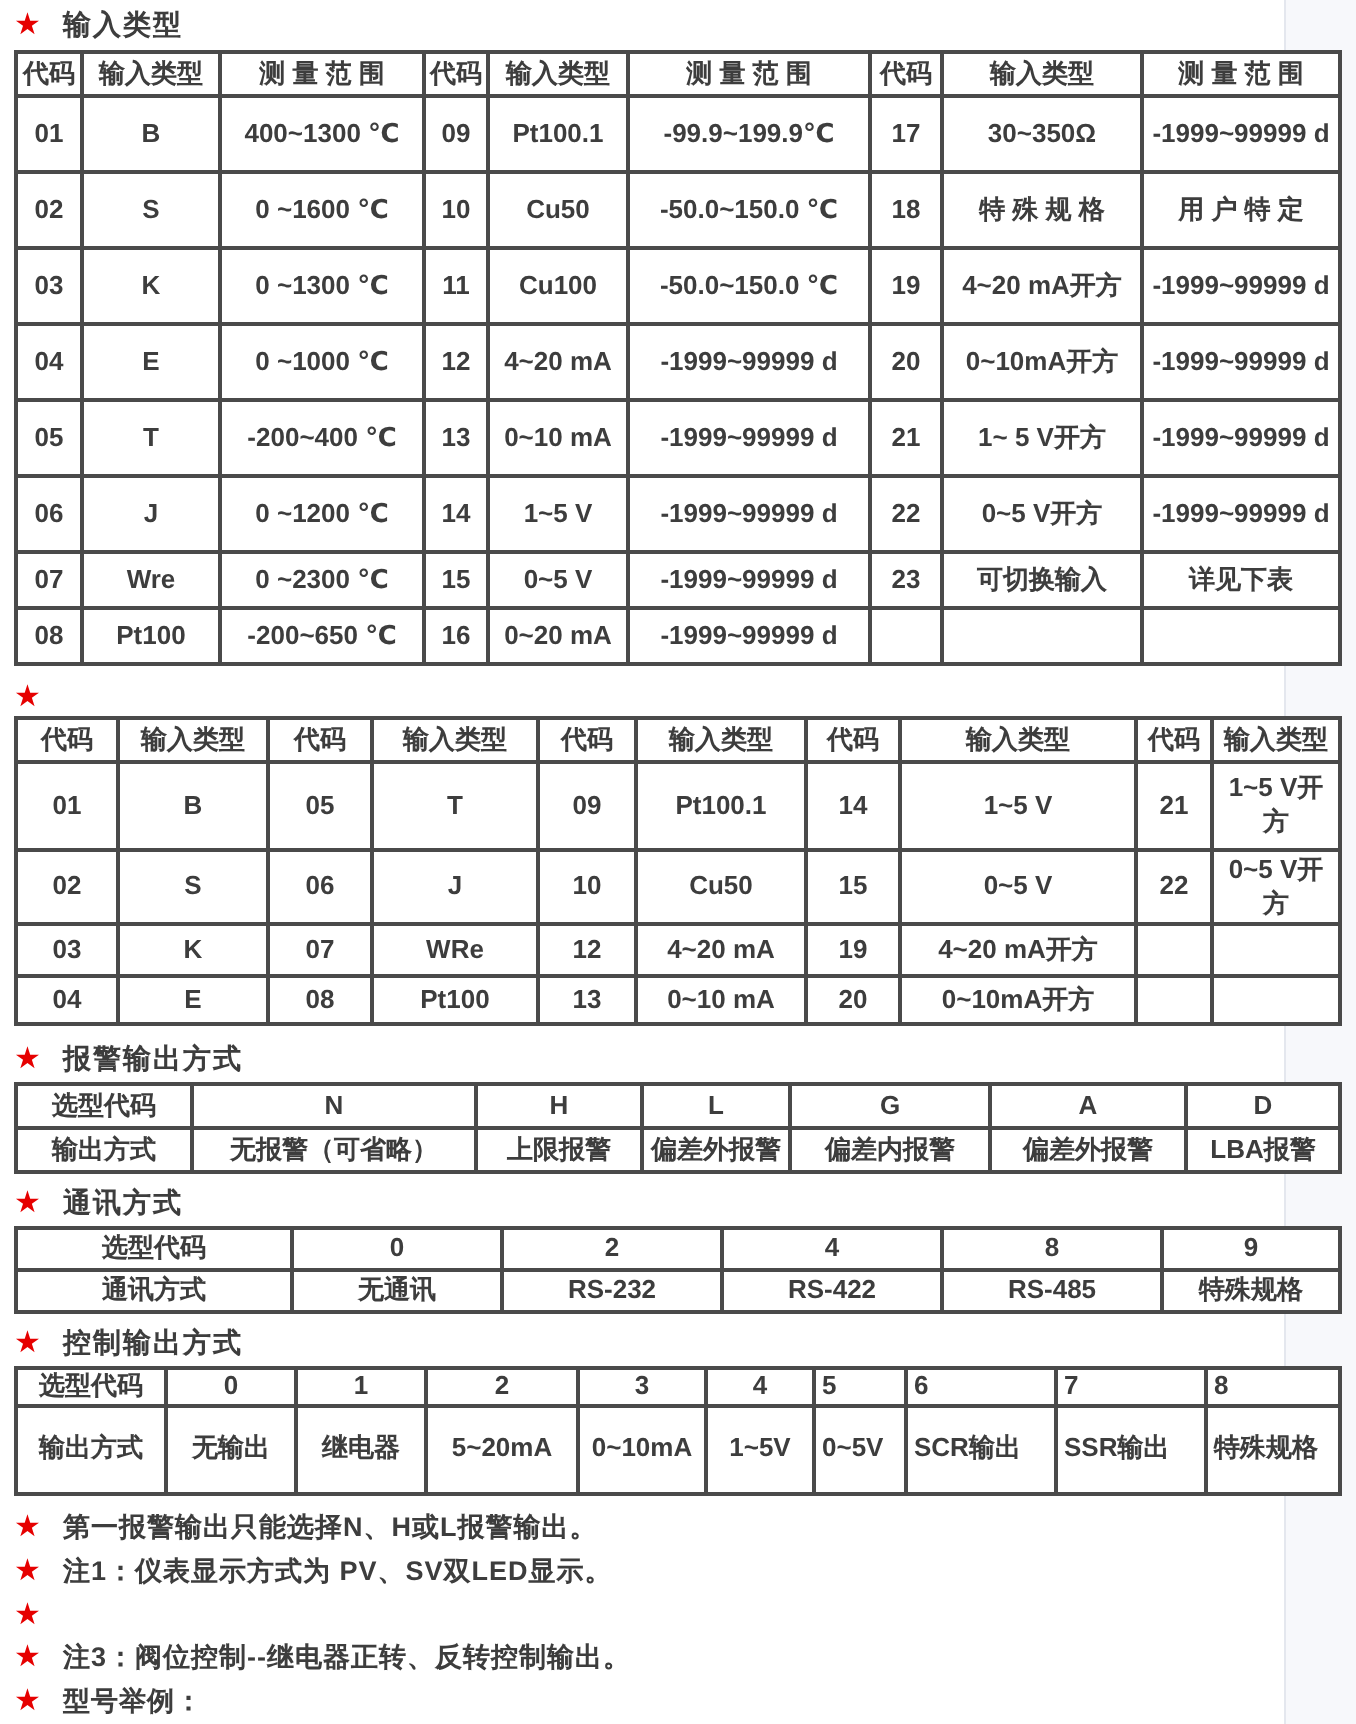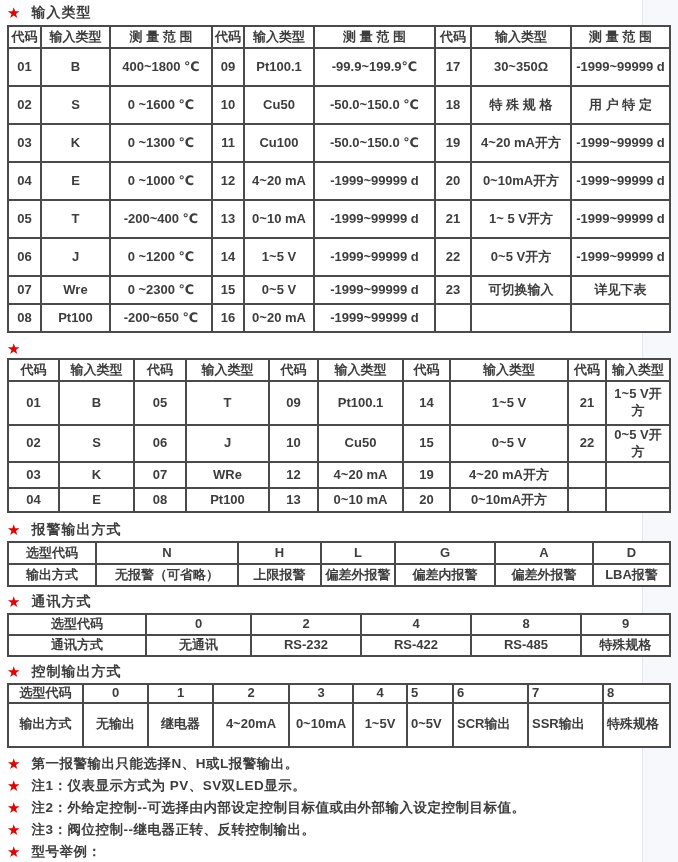--- a/index.html
+++ b/index.html
@@ -93,21 +93,21 @@
           <th>代码</th>
           <th>输入类型</th>
           <th>测 量 范 围</th>
           <th>代码</th>
           <th>输入类型</th>
           <th>测 量 范 围</th>
         </tr>
         <tr>
           <td>01</td>
           <td>B</td>
-          <td>400~1800 ℃</td>
+          <td>400~1300 ℃</td>
           <td>09</td>
           <td>Pt100.1</td>
           <td>-99.9~199.9℃</td>
           <td>17</td>
           <td>30~350Ω</td>
           <td>-1999~99999 d</td>
         </tr>
         <tr>
           <td>02</td>
           <td>S</td>
@@ -376,21 +376,21 @@
           <td>4</td>
           <td>5</td>
           <td>6</td>
           <td>7</td>
           <td>8</td>
         </tr>
         <tr>
           <td>输出方式</td>
           <td>无输出</td>
           <td>继电器</td>
-          <td>4~20mA</td>
+          <td>5~20mA</td>
           <td>0~10mA</td>
           <td>1~5V</td>
           <td>0~5V</td>
           <td>SCR输出</td>
           <td>SSR输出</td>
           <td>特殊规格</td>
         </tr>
       </tbody>
   </table>
 
@@ -398,21 +398,20 @@
     <div class="note-line">
       <span class="star">★</span>
       <span>第一报警输出只能选择N、H或L报警输出。</span>
     </div>
     <div class="note-line">
       <span class="star">★</span>
       <span>注1：仪表显示方式为 PV、SV双LED显示。</span>
     </div>
     <div class="note-line">
       <span class="star">★</span>
-      <span>注2：外给定控制--可选择由内部设定控制目标值或由外部输入设定控制目标值。</span>
     </div>
     <div class="note-line">
       <span class="star">★</span>
       <span>注3：阀位控制--继电器正转、反转控制输出。</span>
     </div>
     <div class="note-line">
       <span class="star">★</span>
       <span>型号举例：</span>
     </div>
   </div>

